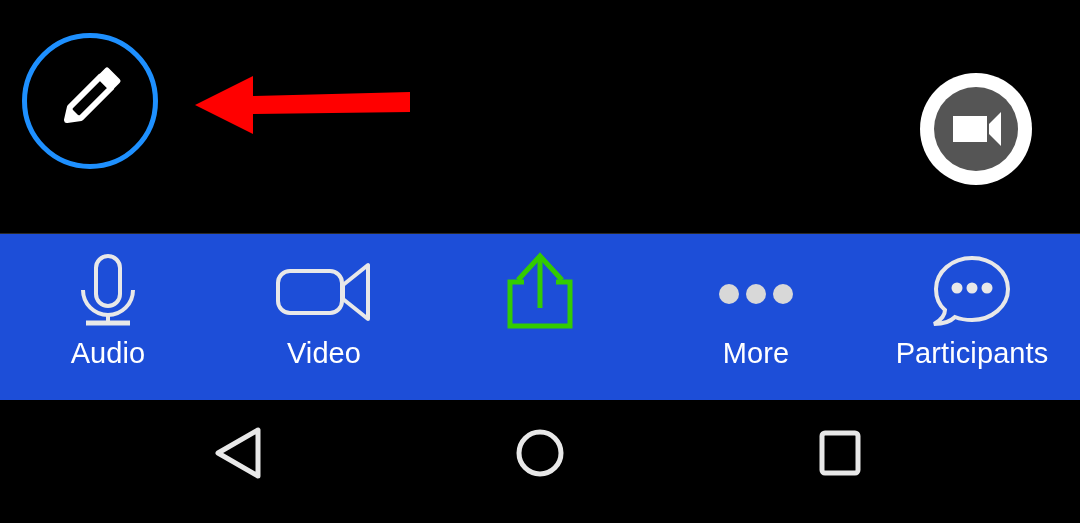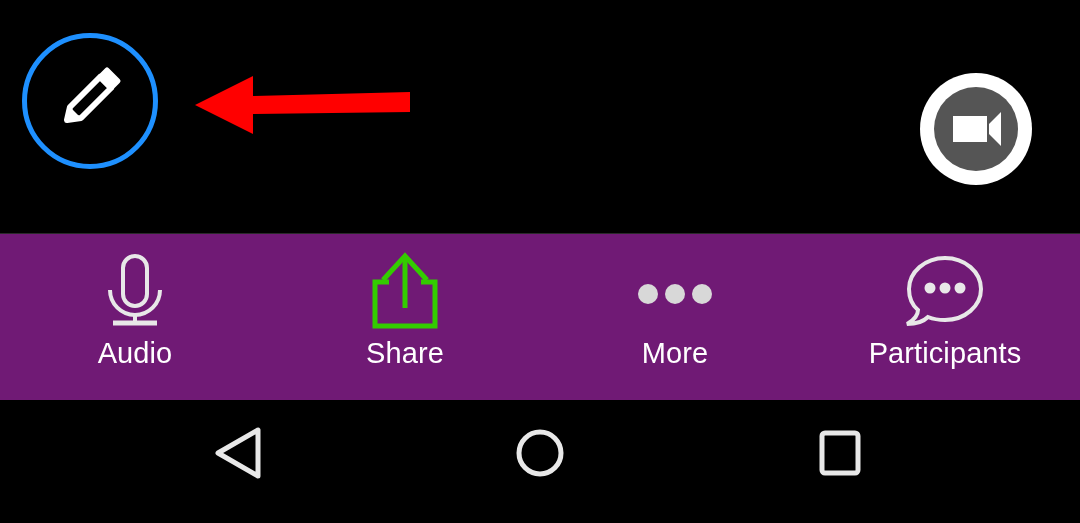--- a/index.html
+++ b/index.html
@@ -72,21 +72,21 @@
 
   
   #toolbar {
     position: absolute;
     left: 0;
     top: 234px;
     width: 1080px;
     height: 166px;
     display: flex;
     align-items: flex-start;
-    background: #701a75;
+    background: #1d4ed8;
   }
   .tool-item {
     flex: 1 1 0;
     height: 166px;
     display: flex;
     flex-direction: column;
     align-items: center;
     justify-content: flex-start;
     padding-top: 18px;
     box-sizing: border-box;
@@ -177,30 +177,38 @@
         <svg width="80" height="78" viewBox="0 0 80 78">
           <rect x="28" y="4" width="24" height="50" rx="12" ry="12" fill="none" stroke="#e8e8e8" stroke-width="4"></rect>
           <path d="M15 38 a25 25 0 0 0 50 0" fill="none" stroke="#e8e8e8" stroke-width="4"></path>
           <line x1="40" y1="63" x2="40" y2="71" stroke="#e8e8e8" stroke-width="4"></line>
           <line x1="18" y1="71" x2="62" y2="71" stroke="#e8e8e8" stroke-width="5"></line>
         </svg>
       </span>
       <span class="tool-label">Audio</span>
     </div>
 
+    <div class="tool-item">
+      <span class="tool-icon">
+        <svg width="102" height="78" viewBox="0 0 102 78">
+          <rect x="5" y="19" width="64" height="42" rx="12" ry="12" fill="none" stroke="#e8e8e8" stroke-width="4"></rect>
+          <polygon points="70,33 95,13 95,67 70,47" fill="none" stroke="#e8e8e8" stroke-width="4" stroke-linejoin="round"></polygon>
+        </svg>
+      </span>
+      <span class="tool-label">Video</span>
+    </div>
 
     <div class="tool-item">
       <span class="tool-icon">
         <svg width="76" height="78" viewBox="0 0 76 78">
           <polyline points="22,30 8,30 8,74 68,74 68,30 54,30" fill="none" stroke="#33cc00" stroke-width="5" stroke-linejoin="miter"></polyline>
           <line x1="38" y1="56" x2="38" y2="4" stroke="#33cc00" stroke-width="5"></line>
           <polyline points="16,28 38,4 60,28" fill="none" stroke="#33cc00" stroke-width="5" stroke-linecap="butt" stroke-linejoin="miter"></polyline>
         </svg>
       </span>
-      <span class="tool-label">Share</span>
     </div>
 
     <div class="tool-item">
       <span class="tool-icon">
         <svg width="86" height="78" viewBox="0 0 86 78">
           <circle cx="16" cy="42" r="10" fill="#d8d8d8"></circle>
           <circle cx="43" cy="42" r="10" fill="#d8d8d8"></circle>
           <circle cx="70" cy="42" r="10" fill="#d8d8d8"></circle>
         </svg>
       </span>

